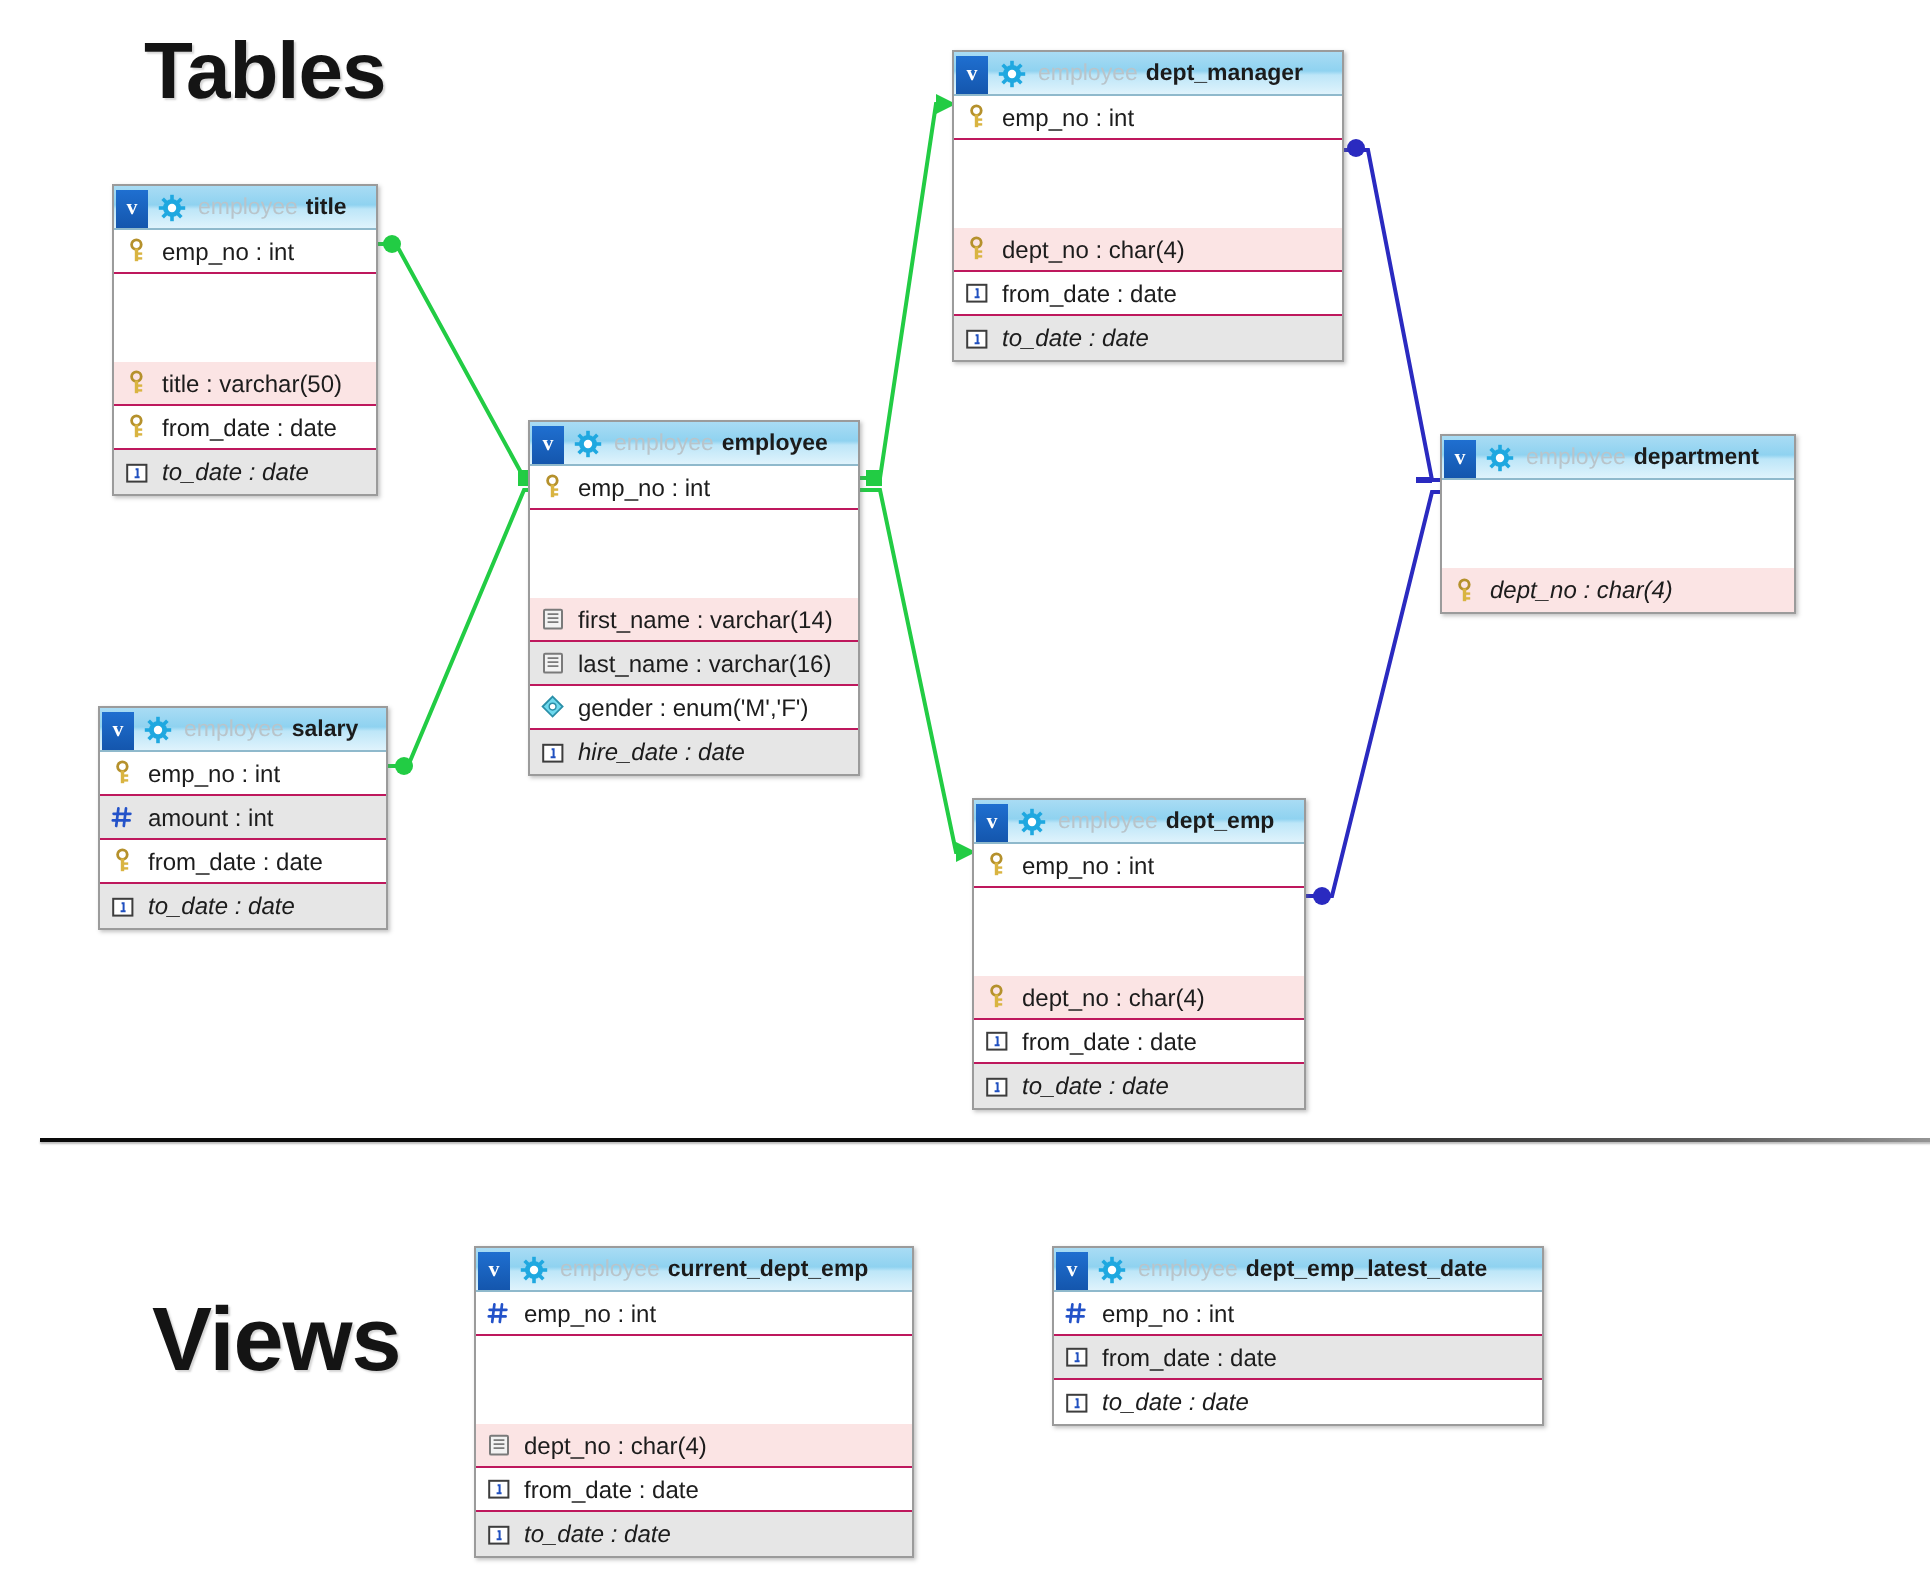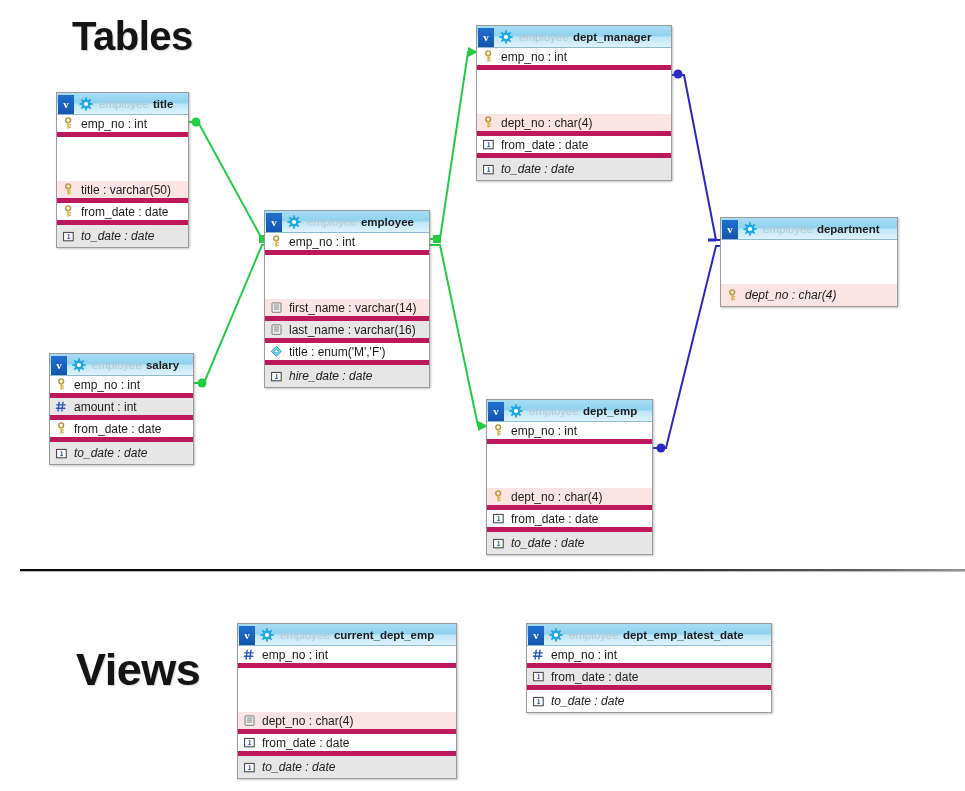--- a/index.html
+++ b/index.html
@@ -86,21 +86,21 @@
     font-family:"Liberation Sans", sans-serif;
     white-space:nowrap;
     padding-right:6px;
   }
 
   .ent-rows{display:block;}
   .row{
     height:22px;
     display:flex;
     align-items:center;
-    border-bottom:5px solid #be185d;
+    border-bottom:1px solid #be185d;
     padding-left:5px;
     box-sizing:border-box;
     background:#ffffff;
   }
   .row:last-child{border-bottom:none;font-style:italic;}
   .row.bg-pink{background:#fbe4e4;margin-top:44px;}
   .row.bg-grey{background:#e6e6e6;}
   .row.bg-white{background:#ffffff;}
   .row-icon{
     width:13px;height:13px;flex:0 0 auto;
@@ -311,21 +311,21 @@
               <rect x="2.0" y="1.9" width="9.0" height="9.4" rx="0.6" fill="#f2f2f2" stroke="#7a7a7a" stroke-width="1"></rect>
               <path d="M3.8 4.1 H9.2 M3.8 6.1 H9.2 M3.8 8.1 H9.2" stroke="#7a7a7a" stroke-width="0.9"></path>
             </svg>
             <span class="row-label">last_name : varchar(16)</span>
           </div>
           <div class="row bg-white">
             <svg viewBox="0 0 13 13" class="row-icon">
               <polygon points="6.3,1.3 11.3,6.3 6.3,11.3 1.3,6.3" fill="#6fd9ee" stroke="#2a8fa8" stroke-width="0.9"></polygon>
               <circle cx="6.3" cy="6.3" r="1.7" fill="#ffffff" stroke="#2a8fa8" stroke-width="0.7"></circle>
             </svg>
-            <span class="row-label">title : enum('M','F')</span>
+            <span class="row-label">gender : enum('M','F')</span>
           </div>
           <div class="row bg-grey">
             <svg viewBox="0 0 13 13" class="row-icon">
               <rect x="1.6" y="2.4" width="9.6" height="8.4" fill="#ffffff" stroke="#3d3d3d" stroke-width="1"></rect>
               <path d="M5.8 4.6 L6.8 4.6 L6.8 8.6 M5.3 8.6 L7.8 8.6" stroke="#2050c0" stroke-width="1" fill="none"></path>
             </svg>
             <span class="row-label">hire_date : date</span>
           </div>
         </div>
       </div>

